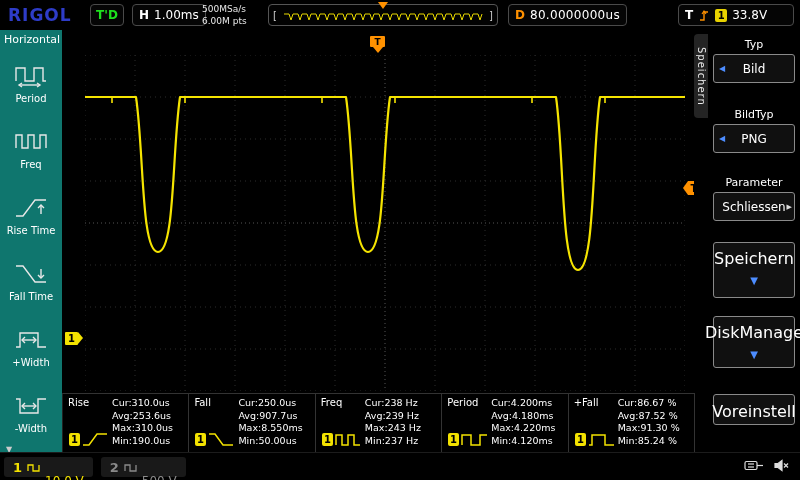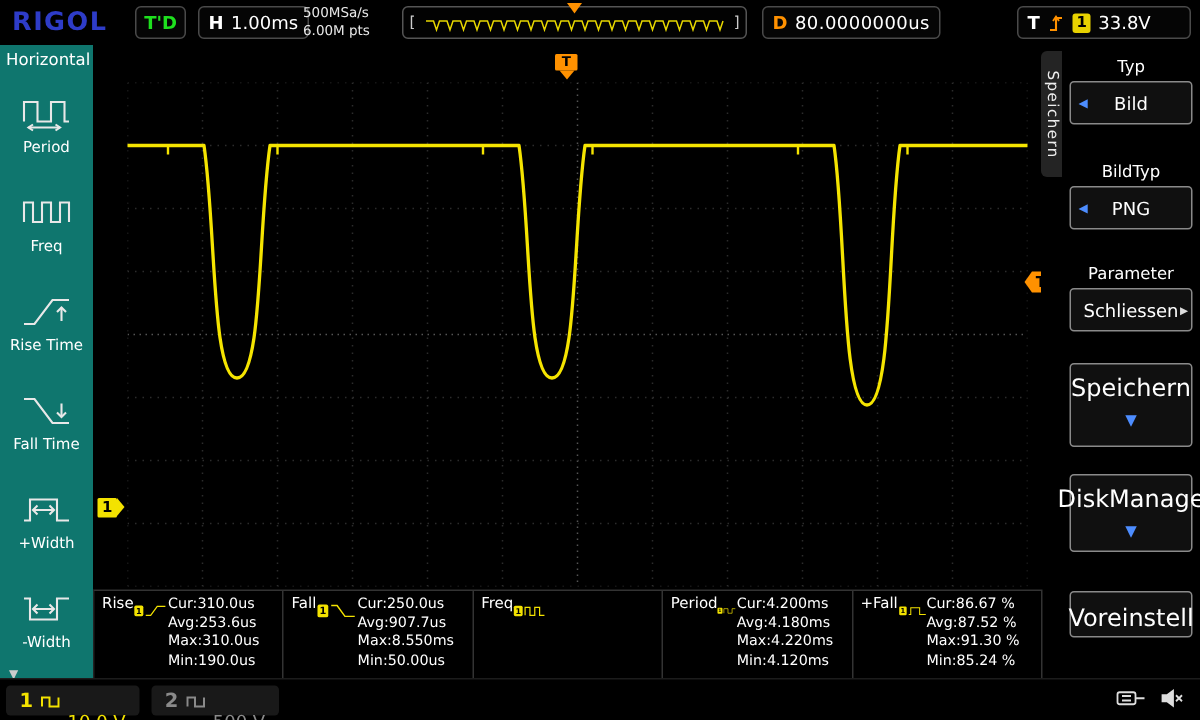--- a/index.html
+++ b/index.html
@@ -60,21 +60,21 @@
   .rbox{margin:0 5px;border:1px solid #8a8a8a;border-radius:3px;background:#101010;height:27px;display:flex;align-items:center;justify-content:center;font-size:12px;position:relative;cursor:pointer;}
   .aleft{color:#4d8dff;position:absolute;left:5px;font-size:8px;}
   .aright{color:#ddd;position:absolute;right:2px;font-size:7px;}
   .rbig{position:absolute;left:0;width:92px;}
   .rbigbox{margin:0 5px;border:1px solid #8a8a8a;border-radius:3px;background:#101010;display:flex;flex-direction:column;align-items:center;padding-top:6px;cursor:pointer;}
   .adown{color:#4d8dff;font-size:10px;margin-top:7px;}
 
   
   .mrow{position:absolute;left:62px;top:393px;width:633px;height:59px;display:flex;border-top:1px solid #333;border-left:1px solid #222;box-sizing:border-box;background:#000;}
   .mpanel{flex:1;border-right:1px solid #333;display:flex;padding:3px 2px 3px 5px;box-sizing:border-box;}
-  .mleft{width:44px;display:flex;justify-content:space-between;}
+  .mleft{width:44px;display:flex;flex-direction:column;justify-content:space-between;}
   .mname{font-size:10px;color:#fff;}
   .mvals{flex:1;font-size:9.5px;line-height:12.5px;color:#fff;}
   .micon polyline{stroke:#f3e200;fill:none;stroke-width:1.5;}
 
   
   .sbar{position:absolute;left:0;top:452px;width:800px;height:28px;background:#000;border-top:1px solid #1c1c1c;display:flex;align-items:center;}
   .chbox{height:20px;border-radius:3px;display:flex;align-items:center;gap:5px;padding:0 9px;background:#191919;cursor:pointer;}
   .ch1box{margin-left:4px;}
   .ch2box{margin-left:8px;}
   .ch1box .num,.ch1box .scale{color:#f3e200;}
@@ -305,20 +305,26 @@
 
   <div class="mpanel">
     <div class="mleft">
       <span class="mname">Freq</span>
       <svg class="micon" width="42" height="20" viewBox="0 0 42 20">
         <rect x="1" y="4" width="11" height="13" rx="2" fill="#f3e200"></rect>
         <text x="6.5" y="14" font-size="10" font-weight="bold" fill="#000" text-anchor="middle">1</text>
         <polyline points="15,16 15,6 21,6 21,16 27,16 27,6 33,6 33,16 39,16"></polyline>
       </svg>
     </div>
+    <div class="mvals">
+      <div>Cur:238 Hz</div>
+      <div>Avg:239 Hz</div>
+      <div>Max:243 Hz</div>
+      <div>Min:237 Hz</div>
+    </div>
   </div>
 
   <div class="mpanel">
     <div class="mleft">
       <span class="mname">Period</span>
       <svg class="micon" width="42" height="20" viewBox="0 0 42 20">
         <rect x="1" y="4" width="11" height="13" rx="2" fill="#f3e200"></rect>
         <text x="6.5" y="14" font-size="10" font-weight="bold" fill="#000" text-anchor="middle">1</text>
         <polyline points="15,16 15,6 24,6 24,16 33,16 33,6 40,6"></polyline>
       </svg>

